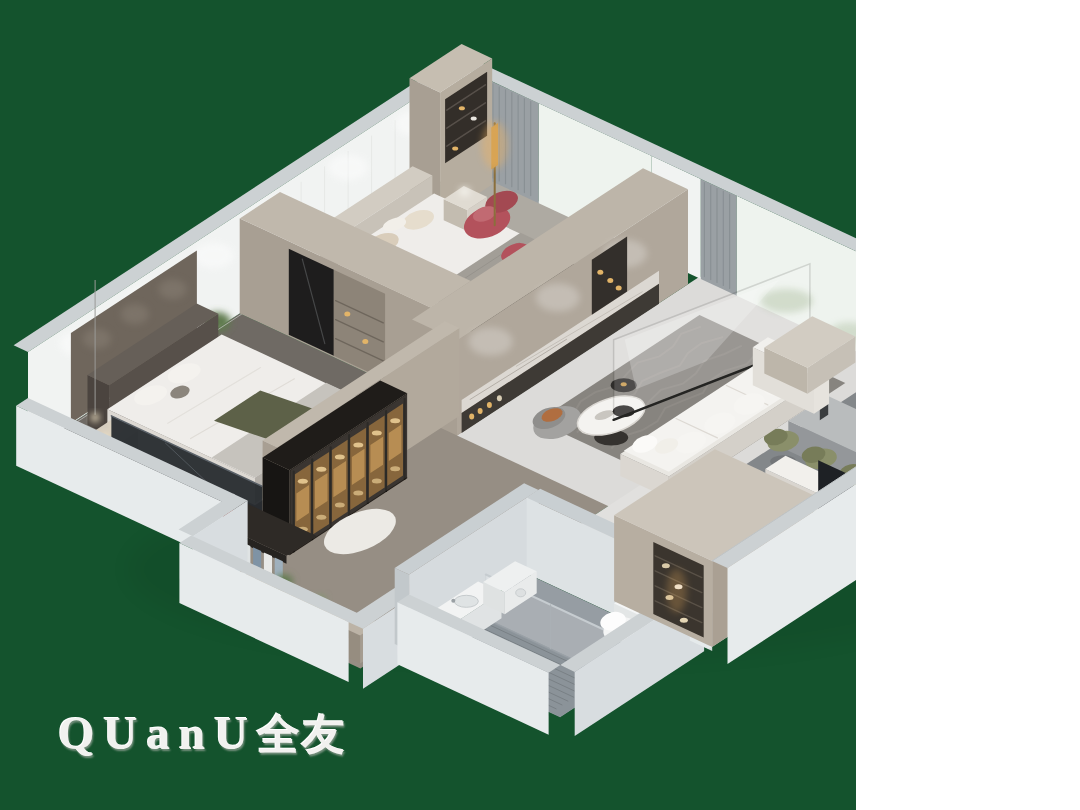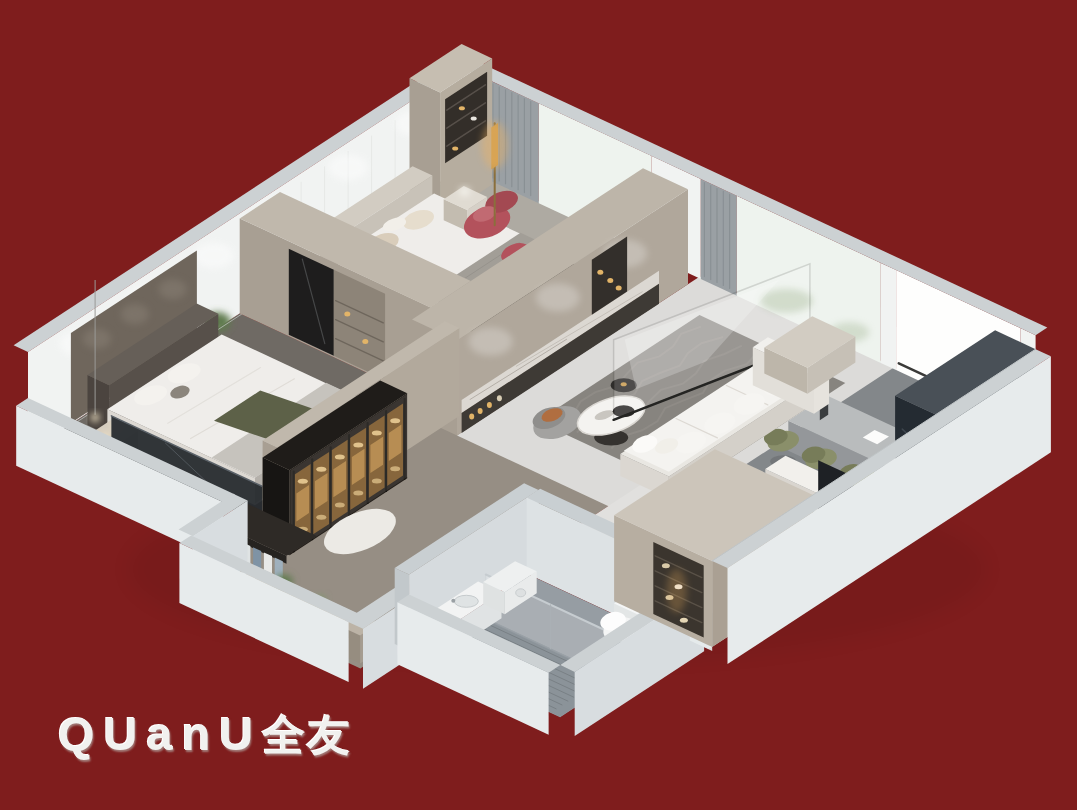--- a/index.html
+++ b/index.html
@@ -1,17 +1,17 @@
 <!DOCTYPE html>
 <html><head>
 <meta charset="utf-8">
 <style>
   html,body{margin:0;padding:0;background:#ffffff;}
-  .stage{position:relative;width:1077px;height:810px;background:#7f1d1d;overflow:hidden;
-         font-family:Liberation Sans, sans-serif;}
+  .stage{position:relative;width:856px;height:810px;background:#14532d;overflow:hidden;
+         font-family:Liberation Serif, serif;}
   .stage svg{position:absolute;left:0;top:0;}
   .watermark{position:absolute;left:58px;top:706px;user-select:none;white-space:nowrap;
     font-weight:700;color:#f1f1ef;letter-spacing:9px;
     text-shadow:-1px -1px 0 #ffffff, 1px 2px 2px rgba(186,186,182,.6);}
   .watermark .latin{font-size:47px;}
   .watermark .cjk{font-size:43px;letter-spacing:2px;}
 </style>
 </head>
 <body>
 

